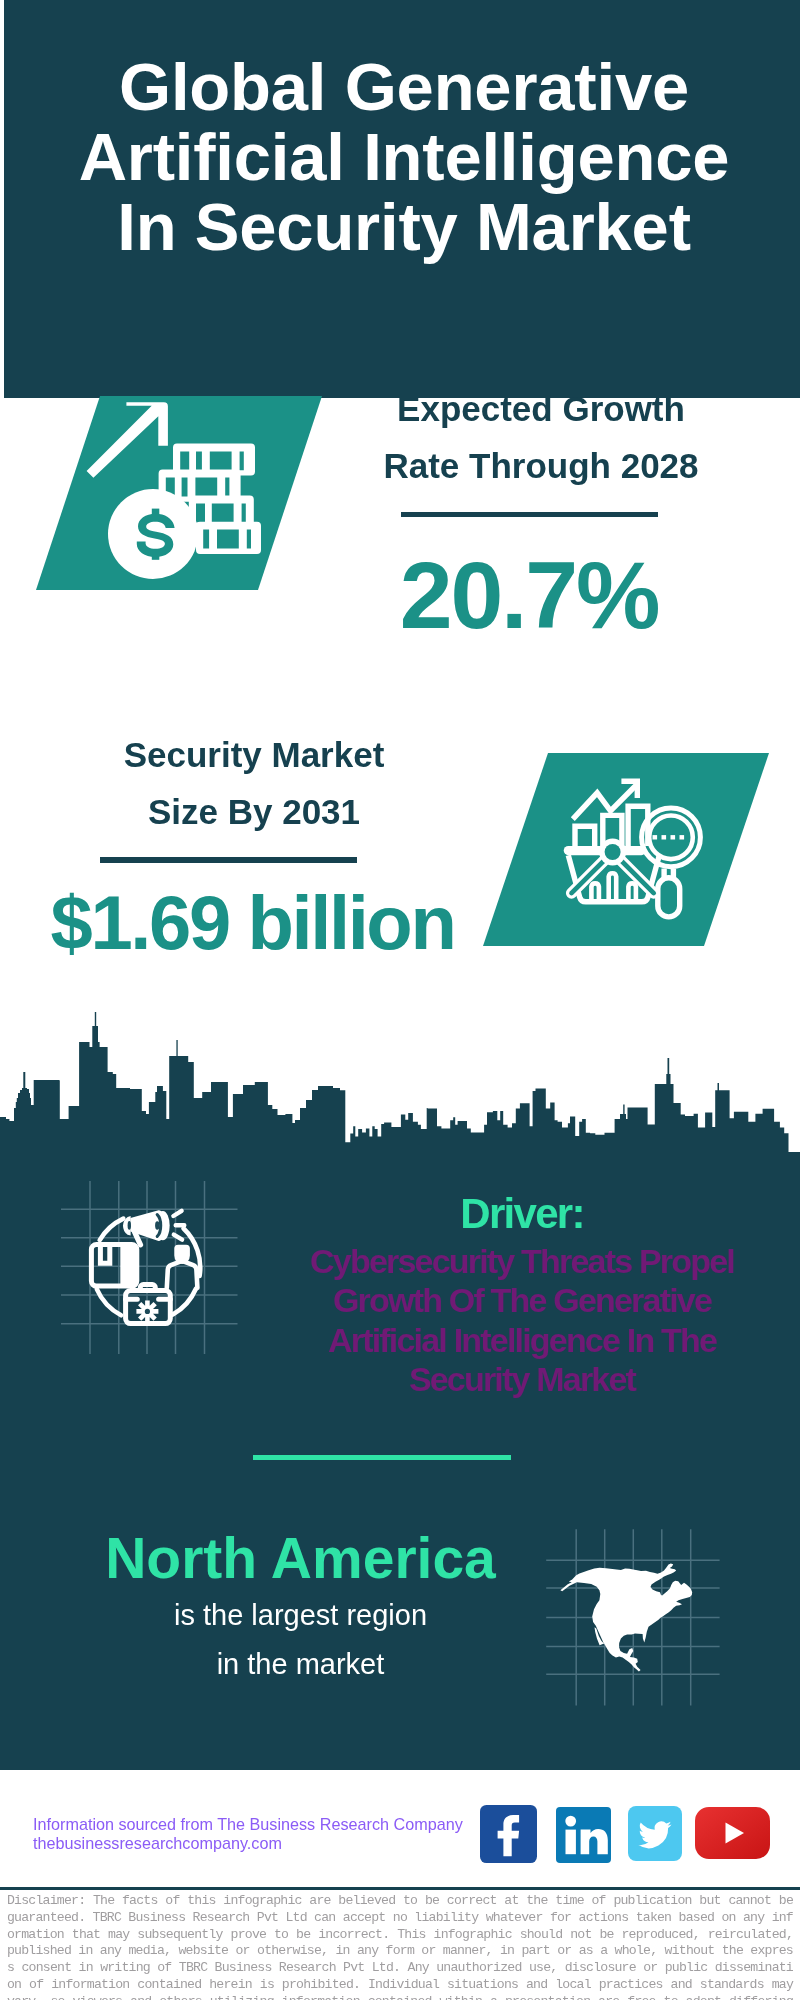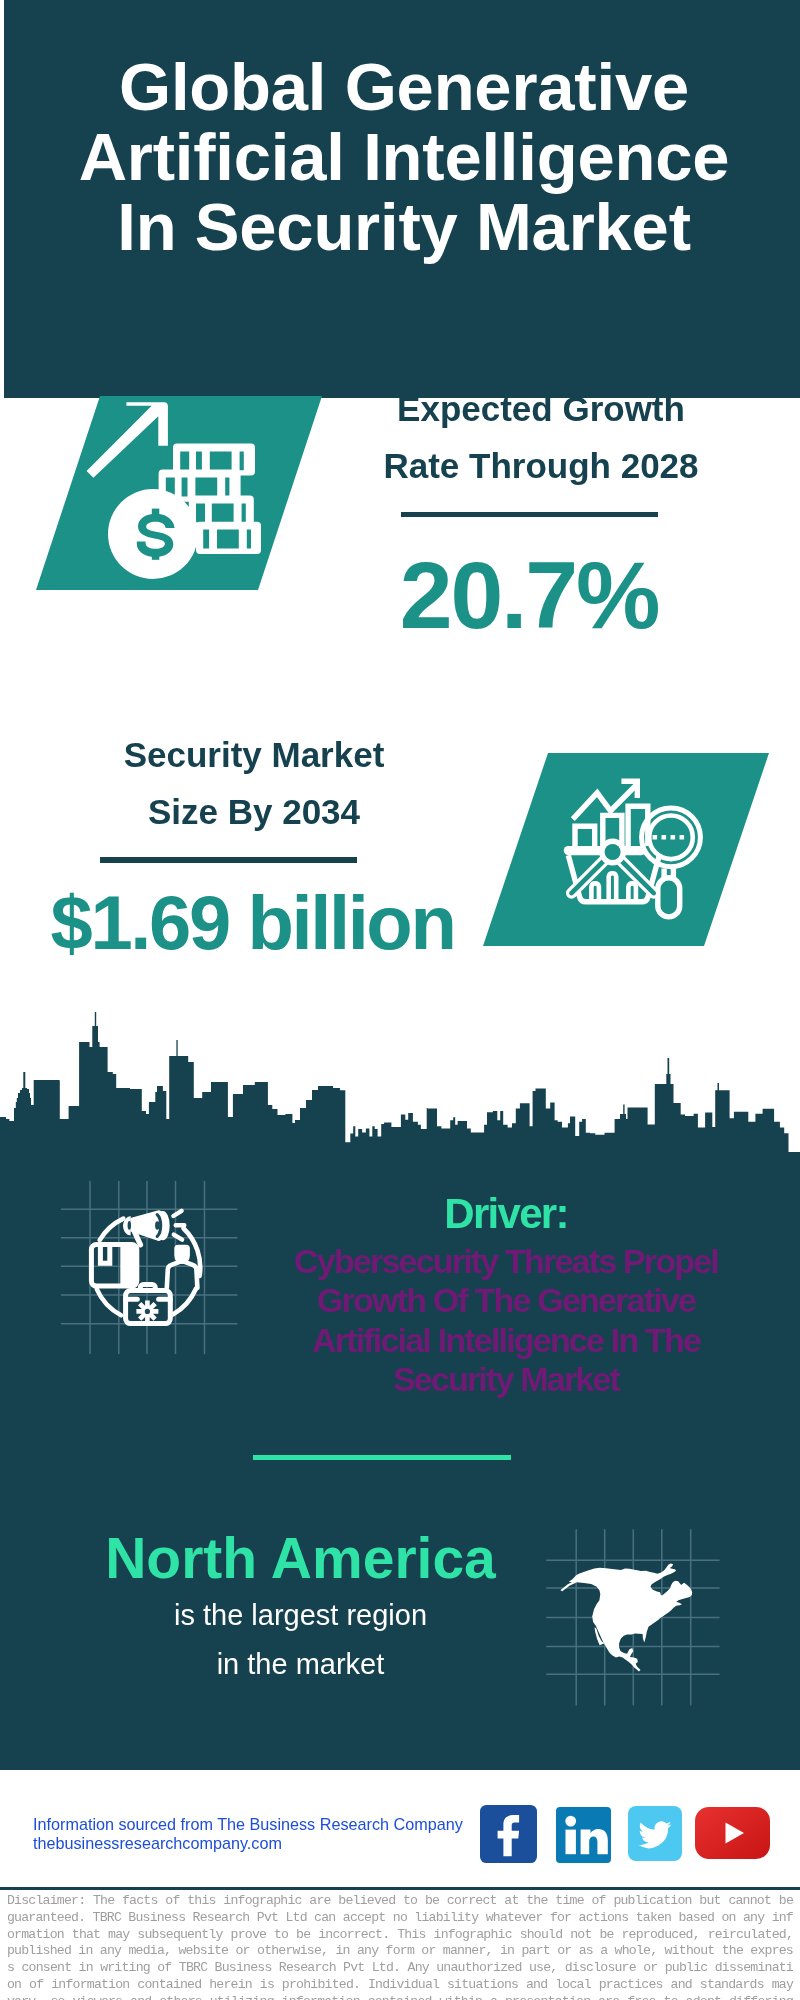--- a/index.html
+++ b/index.html
@@ -23,33 +23,33 @@
   .stat1-low{position:absolute;left:299px;top:512px;width:460px;text-align:center;}
   .stat2-txt{position:absolute;left:24px;top:726px;width:460px;text-align:center;}
   .stat2-low{position:absolute;left:-2px;top:857px;width:460px;text-align:center;}
 
   
   .darkband{position:absolute;left:0;top:1154px;width:800px;height:616px;background:#16414f;}
   .skyline{position:absolute;left:0;top:1010px;width:800px;height:148px;}
 
   
   .drv-icon{position:absolute;left:40px;top:1160px;width:200px;height:200px;}
-  .driver-txt{position:absolute;left:276px;top:1193px;width:460px;text-align:center;}
+  .driver-txt{position:absolute;left:292px;top:1193px;width:460px;text-align:center;}
   .driver-h{color:#2fe3a6;font-size:42px;letter-spacing:-1.7px;line-height:42px;font-weight:bold;}
   .driver-b{color:#701a75;font-size:34px;letter-spacing:-1.8px;line-height:39.3px;font-weight:bold;margin-top:7px;}
   .grnrule{position:absolute;left:253px;top:1455px;width:258px;height:5px;background:#2fe3a6;}
 
   
   .region-txt{position:absolute;left:63px;top:1537px;width:475px;text-align:center;}
   .region-h{color:#2fe3a6;font-size:57px;line-height:42px;font-weight:bold;}
   .map-icon{position:absolute;left:545px;top:1525px;width:185px;height:185px;}
   .region-b{color:#ffffff;font-size:29px;line-height:48.5px;margin-top:12px;}
 
   
-  .f-src{position:absolute;left:33px;top:1815px;color:#1d4ed8;font-size:16.2px;line-height:19.2px;}
+  .f-src{position:absolute;left:33px;top:1815px;color:#8b5cf6;font-size:16.2px;line-height:19.2px;}
   .socials{position:absolute;left:480px;top:1805px;height:58px;display:flex;align-items:flex-start;}
   .soc{display:block;}
   .soc.fb{margin-right:19px}
   .soc.li{margin-top:2px;margin-right:17px}
   .soc.tw{margin-top:1px;margin-right:13px}
   .soc.yt{margin-top:2px}
   .footline{position:absolute;left:0;top:1887px;width:800px;height:3px;background:#16414f;}
   .disc{position:absolute;left:7px;top:1893px;width:786px;color:#a09ea0;font-size:13.2px;letter-spacing:-0.8px;line-height:16.75px;text-align:justify;word-break:break-all;font-family:Liberation Mono, monospace;}
 </style>
 </head>
@@ -94,21 +94,21 @@
       </div>
   </div>
   <div class="stat1-low">
     <div class="rule" style="width:257px"></div>
     <div class="stat-value" style="font-size:95px;letter-spacing:-2.2px;margin-top:31px">20.7%</div>
   </div>
 
   <div class="stat2-txt">
     <div class="stat-label">
         <div>Security Market</div>
-        <div>Size By 2034</div>
+        <div>Size By 2031</div>
       </div>
   </div>
   <div class="stat2-low">
     <div class="rule" style="width:257px;height:5.5px"></div>
     <div class="stat-value" style="font-size:76px;letter-spacing:-2.4px;margin-top:22px;padding-left:49px">$1.69 billion</div>
   </div>
   <div class="pgram" style="left:483px;top:753px;">
    <svg width="290" height="196" viewBox="0 0 290 196">
      <polygon points="65,0 286,0 221,193 0,193" fill="#1b9187"></polygon>
      <g fill="none" stroke="#ffffff" stroke-width="5.4" stroke-linecap="butt" stroke-linejoin="miter">

